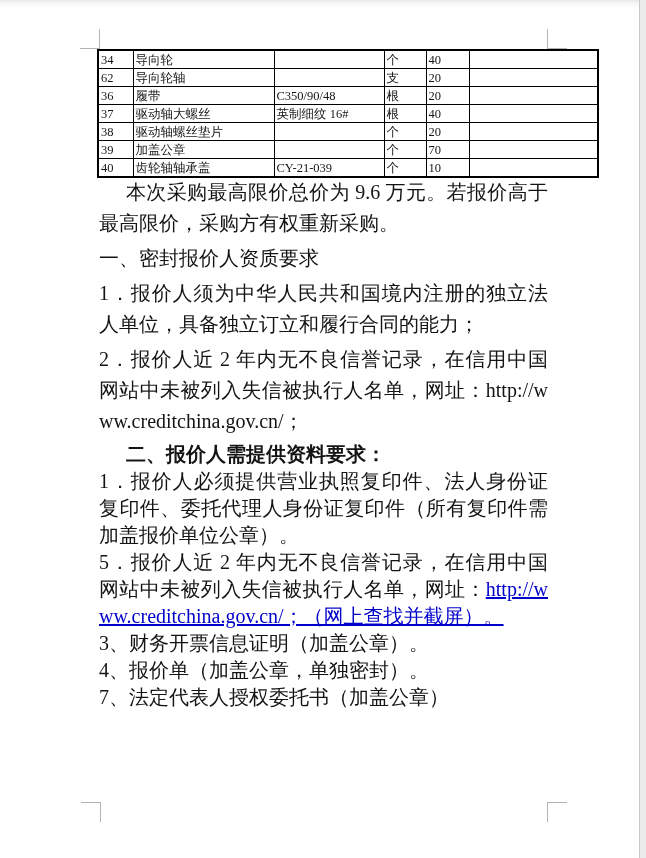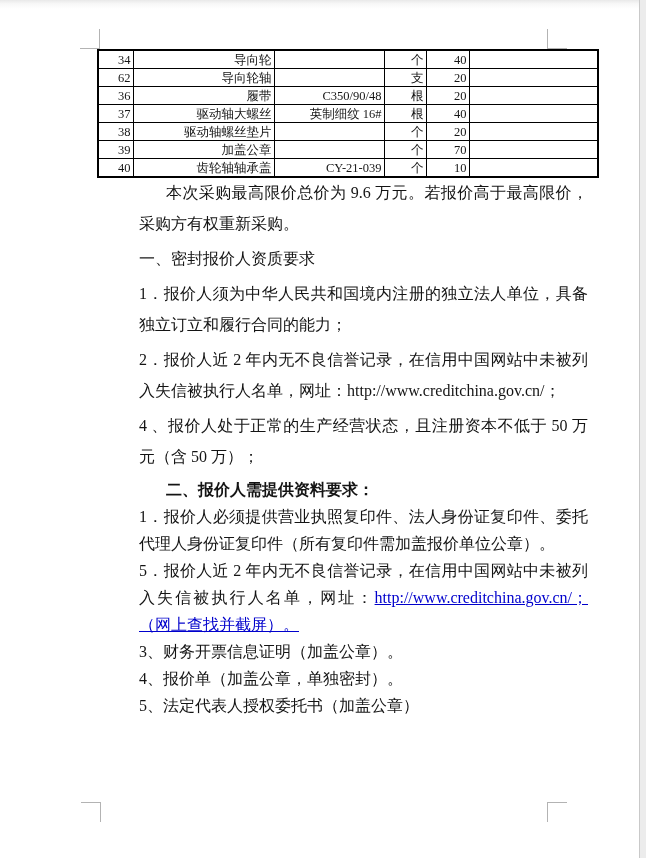--- a/index.html
+++ b/index.html
@@ -25,34 +25,33 @@
   .crop.bl{left:81px;top:802px;border-right:1px solid #b3b3b3;border-top:1px solid #b3b3b3;}
   .crop.br{left:547px;top:802px;border-left:1px solid #b3b3b3;border-top:1px solid #b3b3b3;}
   
   table.items{
     position:absolute;left:97px;top:49px;width:500px;height:128px;
     border-collapse:collapse;table-layout:fixed;
     font-size:12.5px;
   }
   table.items td{
     border:1px solid #000;
-    text-align:right;vertical-align:middle;
+    text-align:left;vertical-align:middle;
     padding:0 2px;height:17px;line-height:16px;
     overflow:hidden;white-space:nowrap;
     color:#161616;
     margin-left:44px;
   }
   table.items{border:2px solid #000;}
   
   .textblock{
     position:absolute;left:99px;top:177px;width:449px;
-    font-size:16px;
+    font-size:20px;
     text-align:justify;text-justify:inter-character;
     word-break:break-all;
-    margin-left:40px;
   }
   .textblock p{margin:0;padding:0;}
   .s1{line-height:31px;margin-bottom:4px !important;}
   .s2{line-height:27px;font-family:Liberation Serif, serif;}
   .indent{text-indent:27px;}
   .h2{font-weight:bold;}
   a.doclink{color:#0000cc;text-decoration:underline;cursor:pointer;}
 </style>
 </head>
 <body>
@@ -132,21 +131,20 @@
       <td></td>
     </tr>
   </tbody>
 </table>
 
 <div class="textblock">
   <p class="s1 indent">本次采购最高限价总价为 9.6 万元。若报价高于最高限价，采购方有权重新采购。</p>
   <p class="s1">一、密封报价人资质要求</p>
   <p class="s1">1．报价人须为中华人民共和国境内注册的独立法人单位，具备独立订立和履行合同的能力；</p>
   <p class="s1">2．报价人近 2 年内无不良信誉记录，在信用中国网站中未被列入失信被执行人名单，网址：http://www.creditchina.gov.cn/；</p>
-  <p class="s1">4 、报价人处于正常的生产经营状态，且注册资本不低于 50 万元（含 50 万）；</p>
 
   <p class="s2 h2 indent">二、报价人需提供资料要求：</p>
   <p class="s2">1．报价人必须提供营业执照复印件、法人身份证复印件、委托代理人身份证复印件（所有复印件需加盖报价单位公章）。</p>
   <p class="s2"><span>5．报价人近 2 年内无不良信誉记录，在信用中国网站中未被列入失信被执行人名单，网址：</span><a class="doclink">http://www.creditchina.gov.cn/；（网上查找并截屏）。</a></p>
   <p class="s2">3、财务开票信息证明（加盖公章）。</p>
   <p class="s2">4、报价单（加盖公章，单独密封）。</p>
-  <p class="s2">5、法定代表人授权委托书（加盖公章）</p>
+  <p class="s2">7、法定代表人授权委托书（加盖公章）</p>
 </div>
 
 </body></html>

